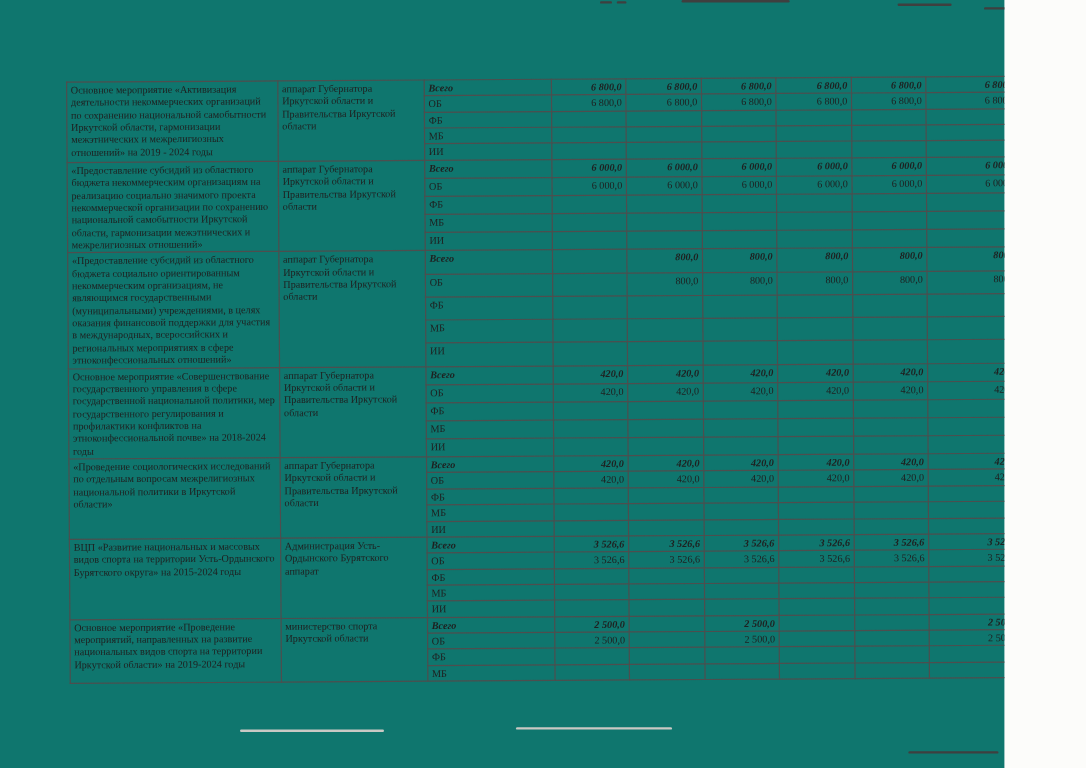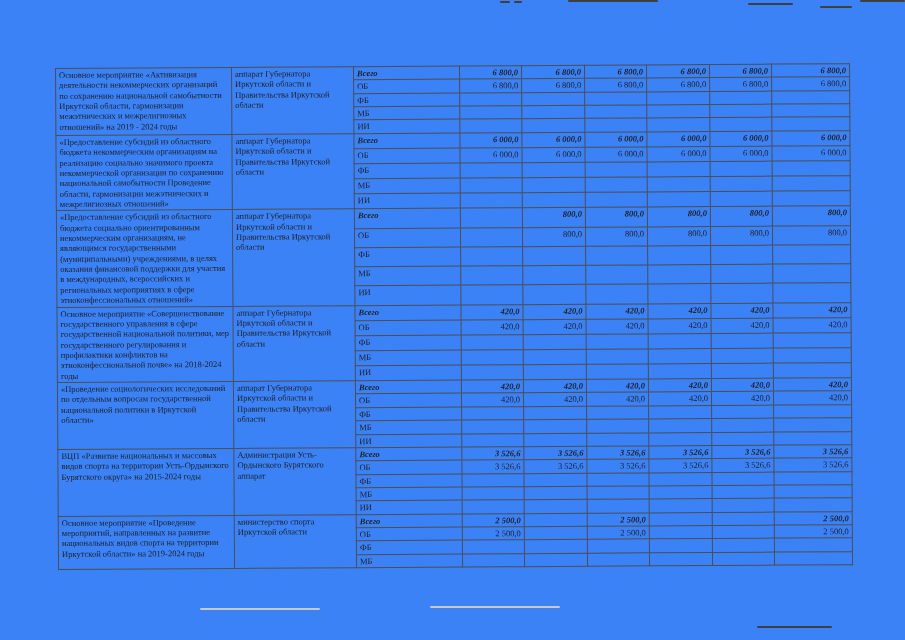--- a/index.html
+++ b/index.html
@@ -6,22 +6,22 @@
   html, body { margin: 0; padding: 0; }
   body {
     width: 905px; height: 640px;
     background: #fcfcfa;
     overflow: hidden;
     font-family: "Liberation Serif", "DejaVu Serif", serif;
     color: #222;
   }
   .page {
     position: relative;
-    width: 905px; height: 640px;
-    background: #3b82f6;
+    width: 837px; height: 640px;
+    background: #0f766e;
     overflow: hidden;
   }
   
   .artifact { position: absolute; background: #3f3f3f; border-radius: 1px; }
   .artifact.faint { background: #c9c9c4; }
 
   .table-wrap {
     position: absolute;
     left: 55px; top: 68px;
     width: 795px;
@@ -124,21 +124,21 @@
           <tr>
             <td class="src-cell">ИИ</td>
             <td class="num-cell"></td>
             <td class="num-cell"></td>
             <td class="num-cell"></td>
             <td class="num-cell"></td>
             <td class="num-cell"></td>
             <td class="num-cell"></td>
           </tr>
           <tr>
-            <td class="name-cell" rowspan="5">«Предоставление субсидий из областного бюджета некоммерческим организациям на реализацию социально значимого проекта некоммерческой организации по сохранению национальной самобытности Проведение области, гармонизации межэтнических и межрелигиозных отношений»</td>
+            <td class="name-cell" rowspan="5">«Предоставление субсидий из областного бюджета некоммерческим организациям на реализацию социально значимого проекта некоммерческой организации по сохранению национальной самобытности Иркутской области, гармонизации межэтнических и межрелигиозных отношений»</td>
             <td class="executor-cell" rowspan="5">аппарат Губернатора Иркутской области и Правительства Иркутской области</td>
             <td class="src-cell emph">Всего</td>
             <td class="num-cell emph">6 000,0</td>
             <td class="num-cell emph">6 000,0</td>
             <td class="num-cell emph">6 000,0</td>
             <td class="num-cell emph">6 000,0</td>
             <td class="num-cell emph">6 000,0</td>
             <td class="num-cell emph">6 000,0</td>
           </tr>
           <tr>
@@ -265,21 +265,21 @@
           <tr>
             <td class="src-cell">ИИ</td>
             <td class="num-cell"></td>
             <td class="num-cell"></td>
             <td class="num-cell"></td>
             <td class="num-cell"></td>
             <td class="num-cell"></td>
             <td class="num-cell"></td>
           </tr>
           <tr>
-            <td class="name-cell" rowspan="5">«Проведение социологических исследований по отдельным вопросам государственной национальной политики в Иркутской области»</td>
+            <td class="name-cell" rowspan="5">«Проведение социологических исследований по отдельным вопросам межрелигиозных национальной политики в Иркутской области»</td>
             <td class="executor-cell" rowspan="5">аппарат Губернатора Иркутской области и Правительства Иркутской области</td>
             <td class="src-cell emph">Всего</td>
             <td class="num-cell emph">420,0</td>
             <td class="num-cell emph">420,0</td>
             <td class="num-cell emph">420,0</td>
             <td class="num-cell emph">420,0</td>
             <td class="num-cell emph">420,0</td>
             <td class="num-cell emph">420,0</td>
           </tr>
           <tr>

